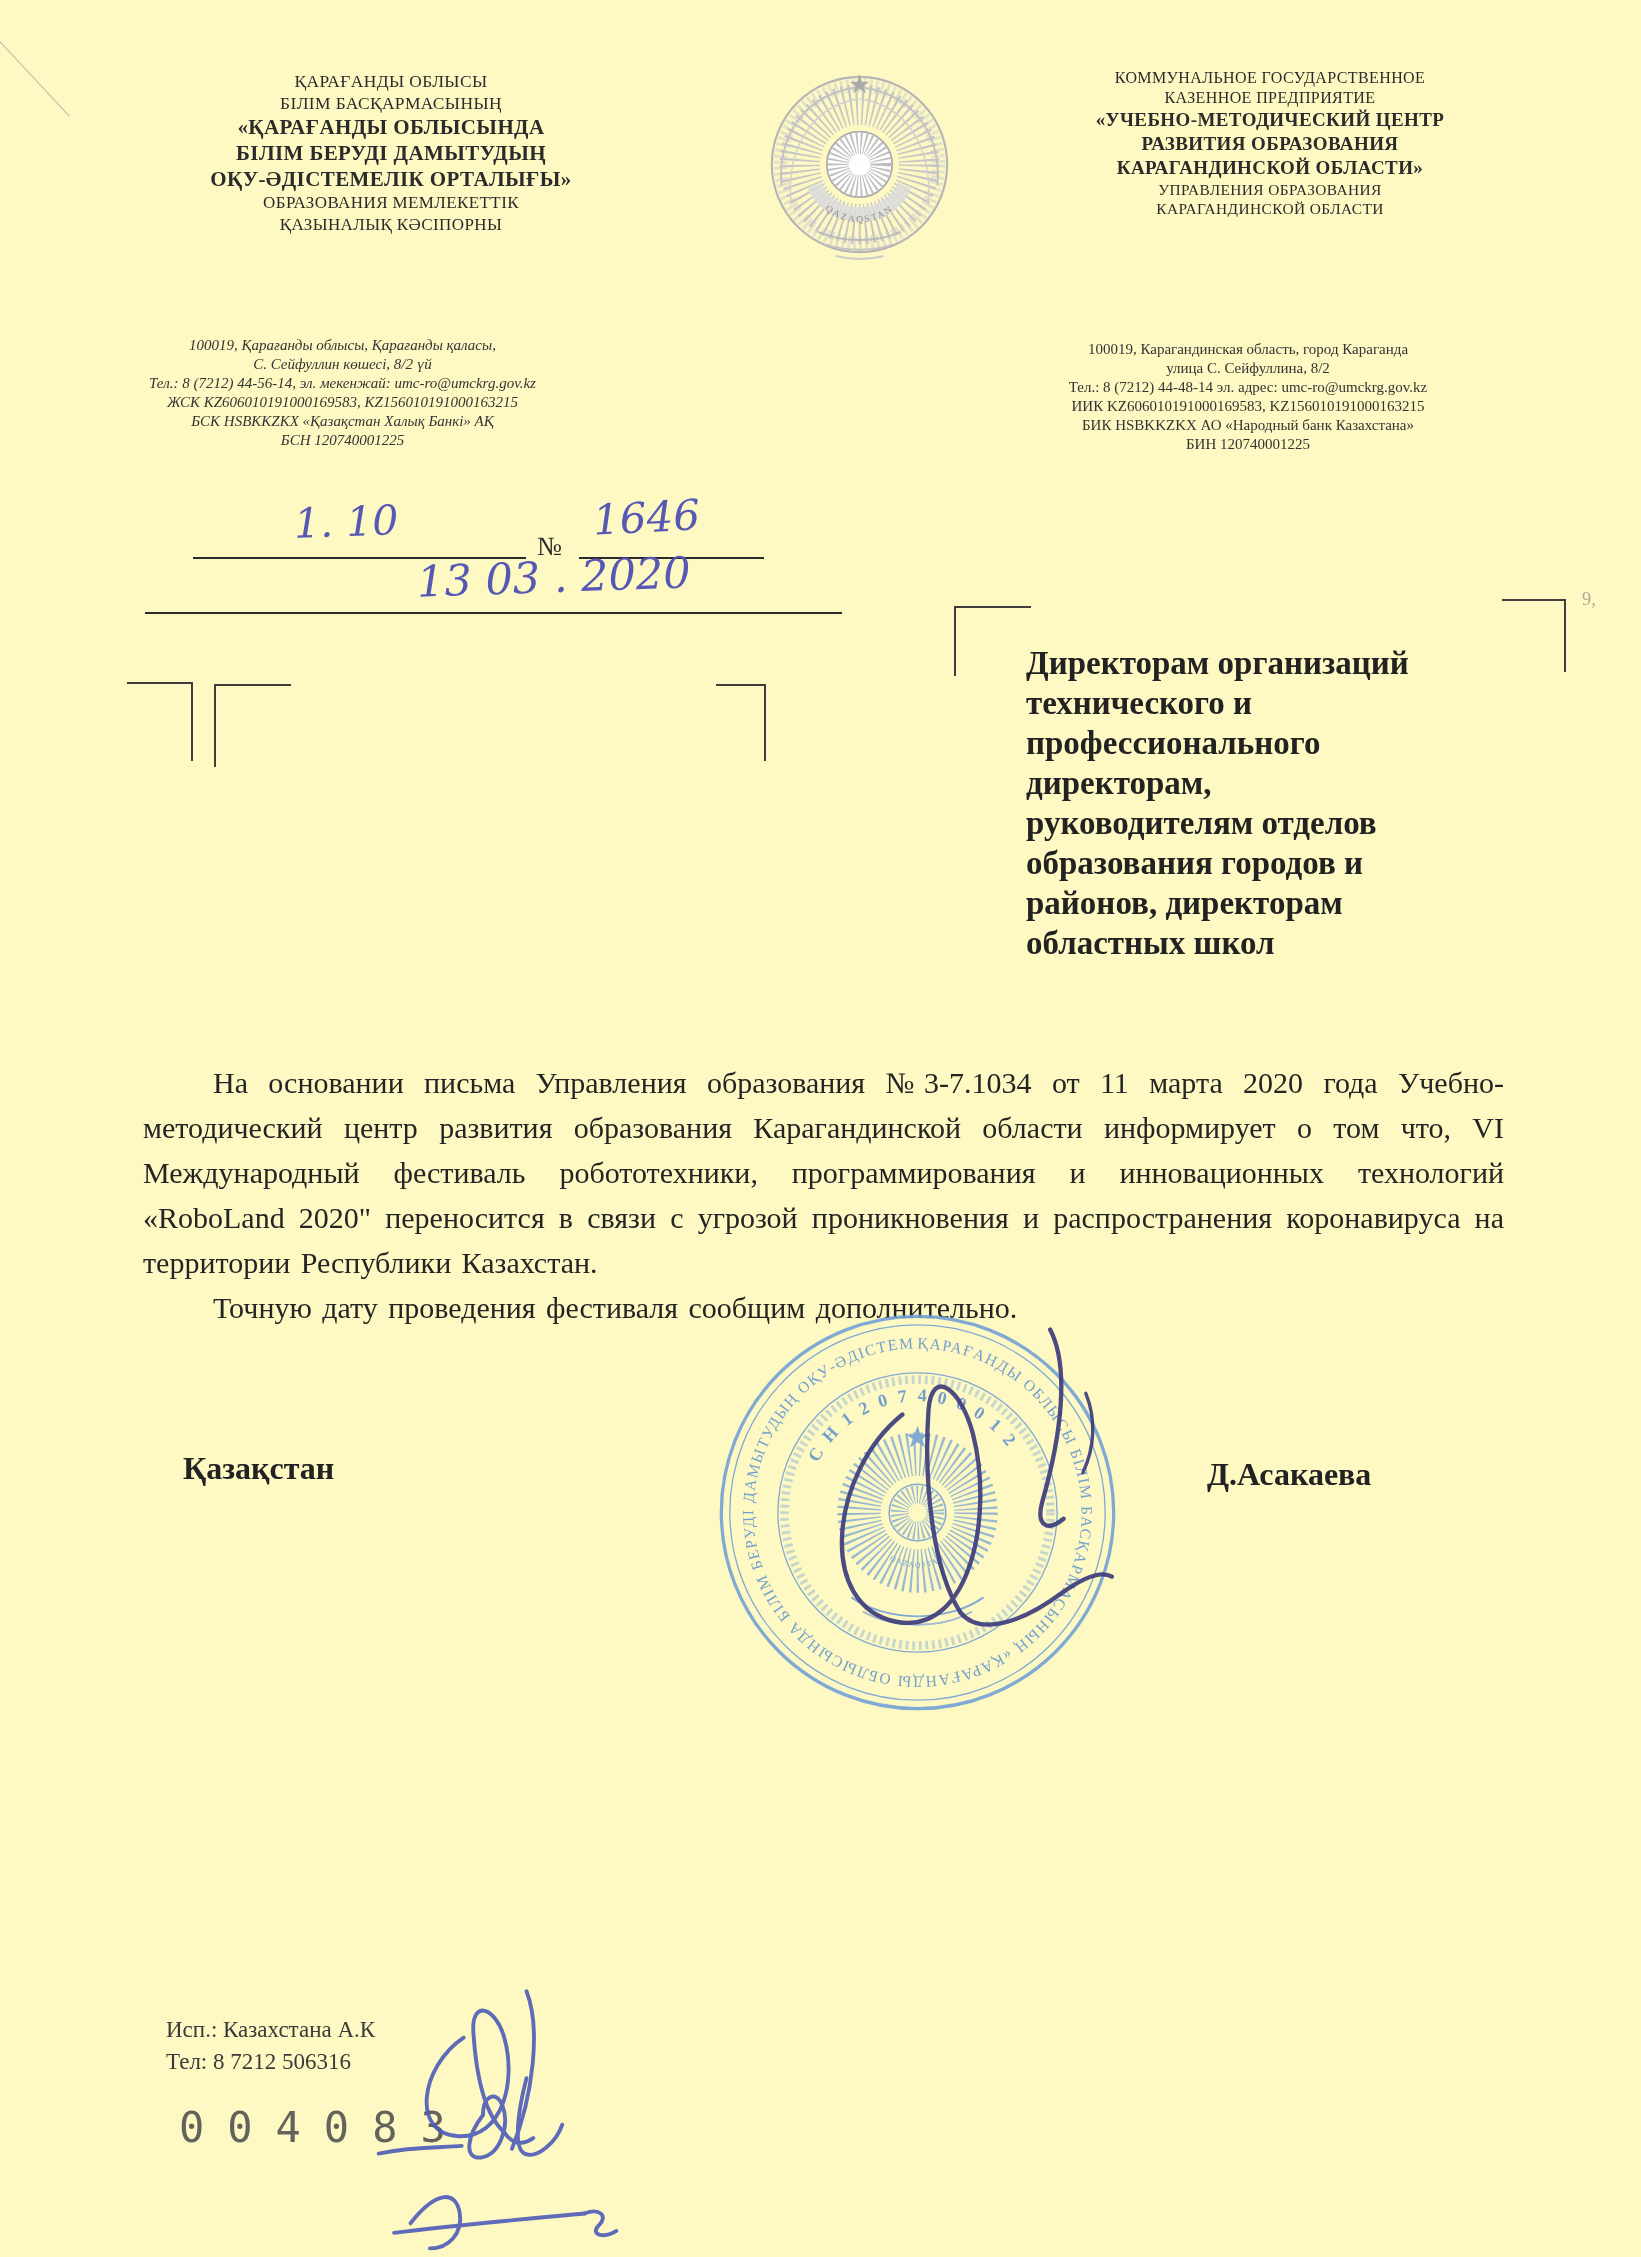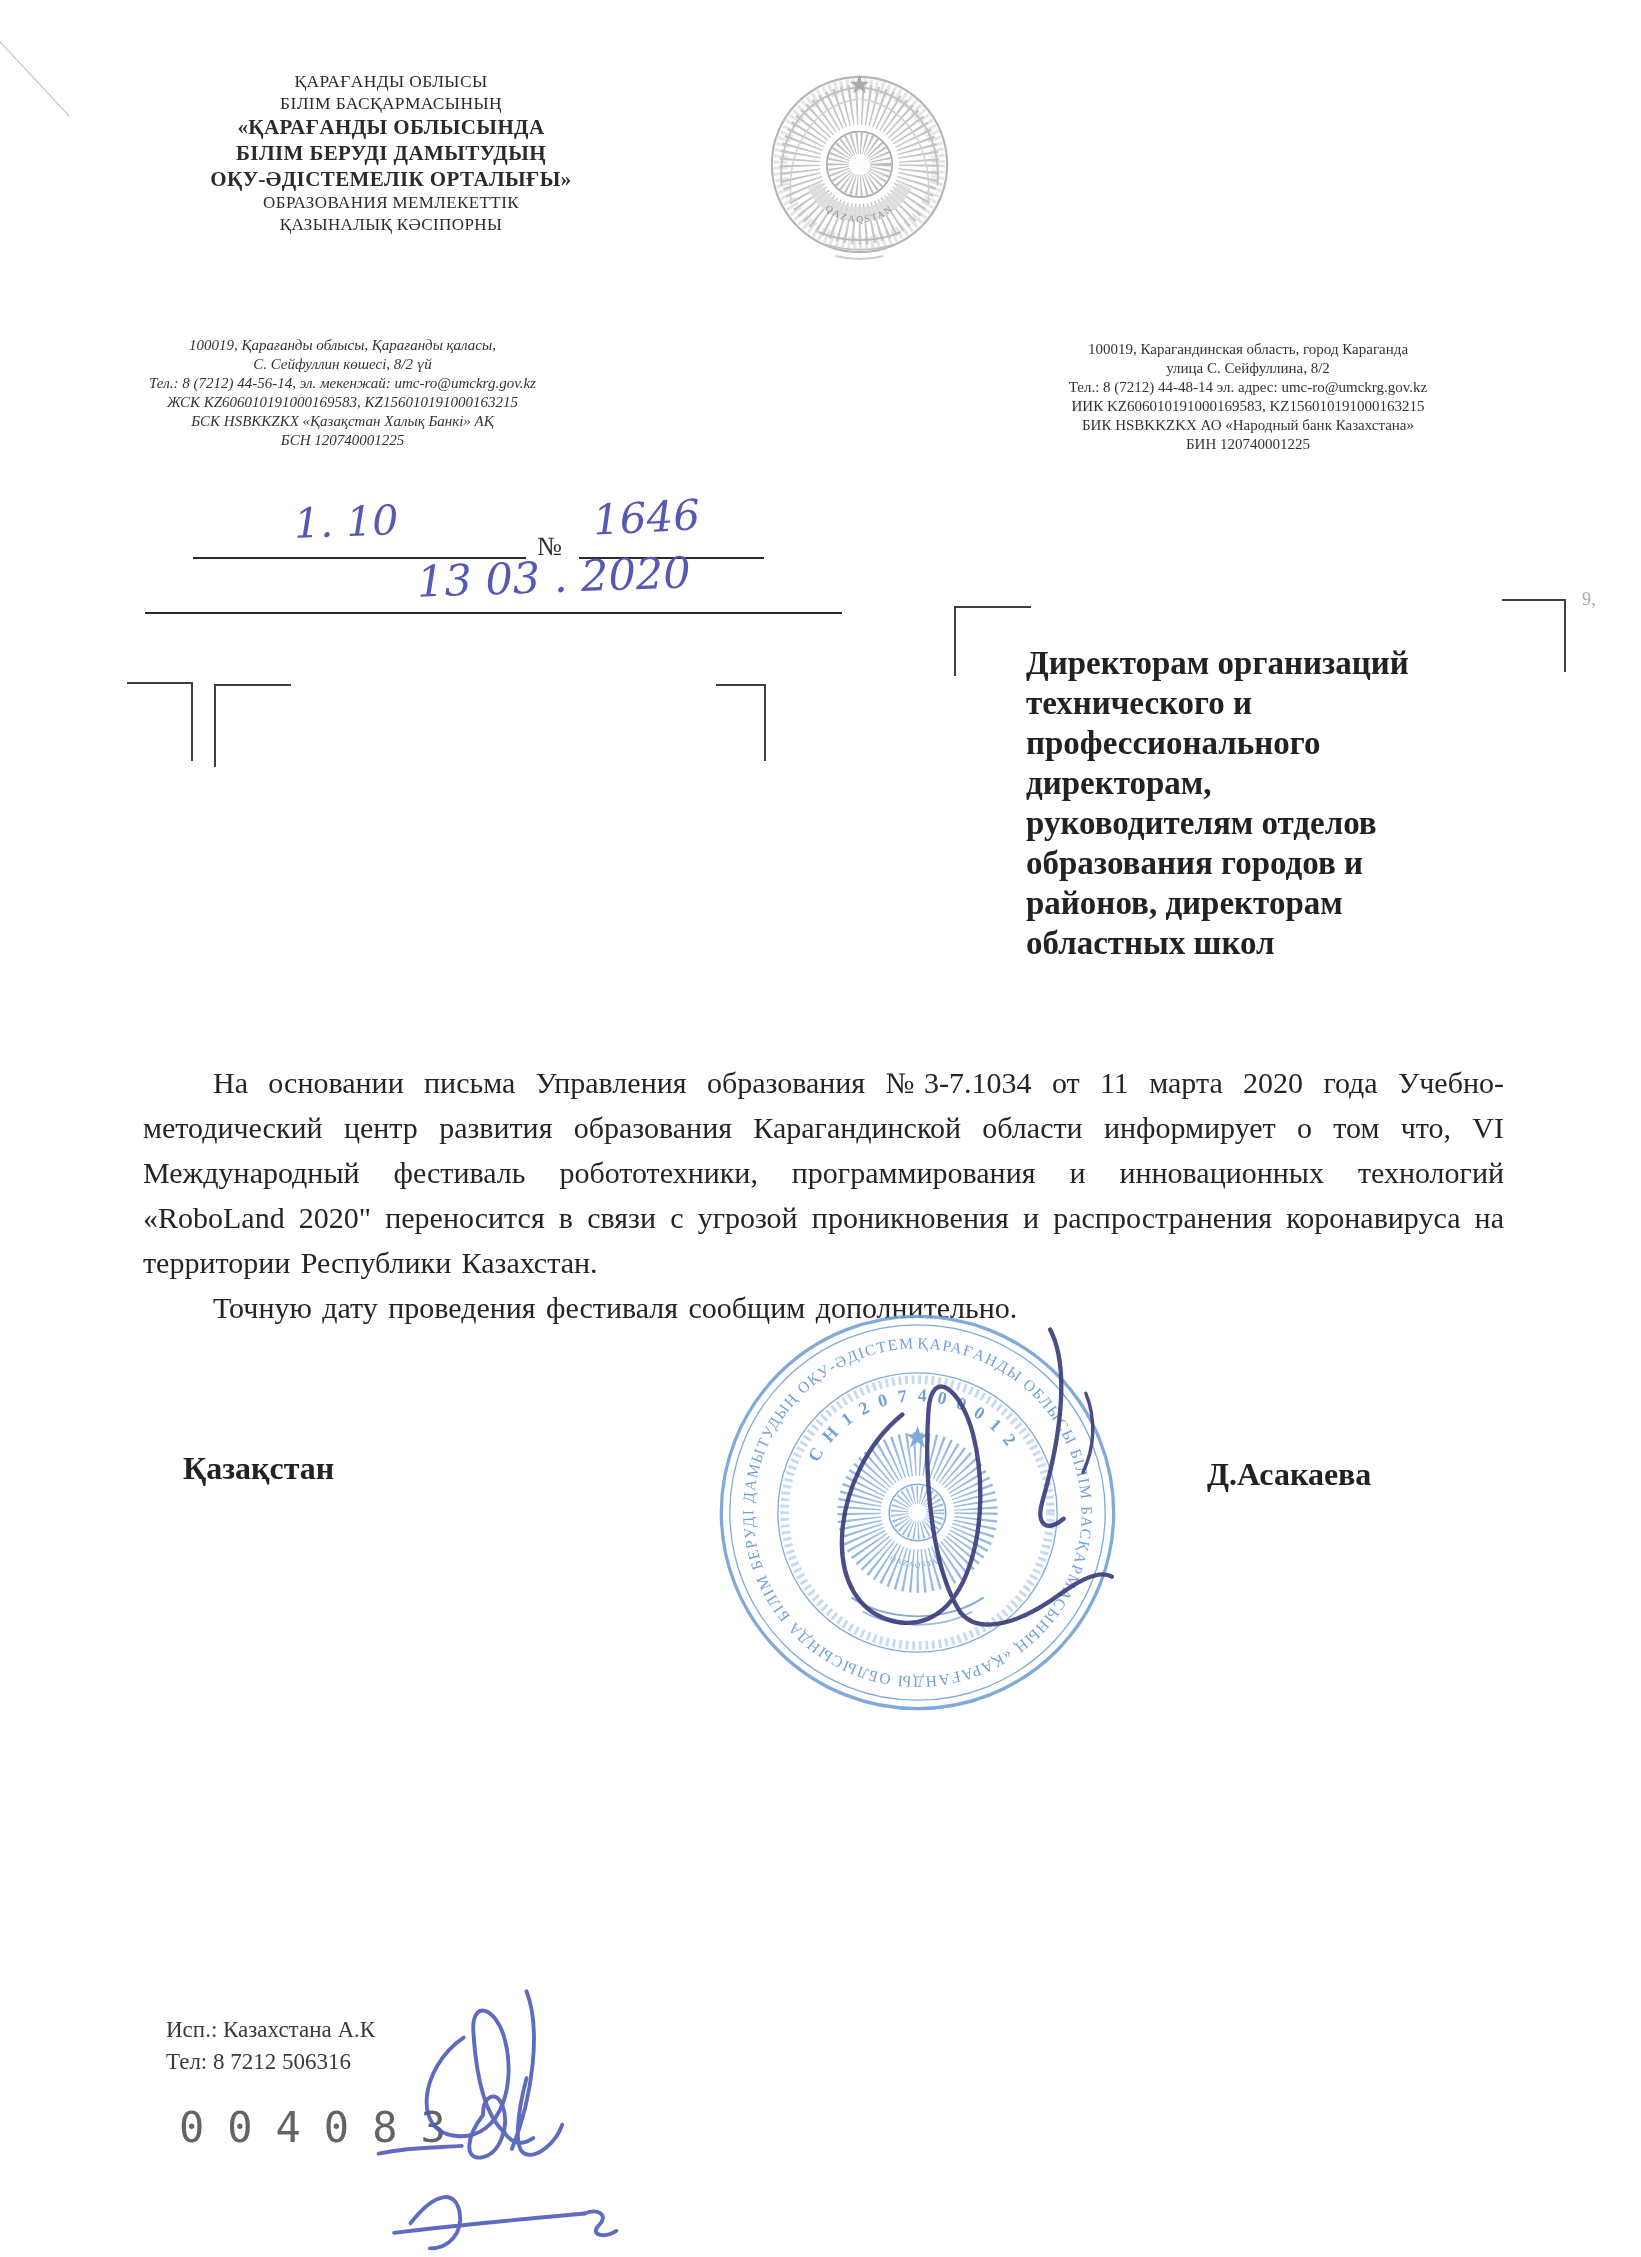--- a/index.html
+++ b/index.html
@@ -1,18 +1,18 @@
 <!DOCTYPE html>
 <html><head>
 <meta charset="utf-8">
 <style>
   html,body{margin:0;padding:0;background:#e8e8e4;}
   .page{
     position:relative; width:1641px; height:2257px; margin:0 auto;
-    background:#ffffff; overflow:hidden;
+    background:#fef9c3; overflow:hidden;
     font-family:"Liberation Serif", serif; color:#2b2b2b;
   }
   .abs{position:absolute;}
   .ctr{text-align:center;}
   
   .org{line-height:22px; letter-spacing:0.4px;}
   .org .a{font-size:17.4px;}
   .org .b{font-size:21px; font-weight:bold; line-height:26px;}
   .org .a2{font-size:17px;}
   .org-r .a{font-size:16px; line-height:20px;}
@@ -86,20 +86,29 @@
         <text font-size="10" fill="#8f8f8f" letter-spacing="2">
           <textPath href="#embBanner" startOffset="50%" text-anchor="middle">QAZAQSTAN</textPath>
         </text>
         <path d="M52,198 A70,40 0 0 0 138,198" stroke="#b9b9b9" stroke-width="2"></path>
         <path d="M60,211 A64,34 0 0 0 130,211" stroke="#c3c3c3" stroke-width="2"></path>
         <path d="M70,223 A56,28 0 0 0 120,223" stroke="#cccccc" stroke-width="2"></path>
       </g>
     </svg>
   </div>
 
+  <div class="abs ctr org org-r" style="left:1019px; top:68px; width:502px;">
+    <div class="a">КОММУНАЛЬНОЕ ГОСУДАРСТВЕННОЕ</div>
+    <div class="a">КАЗЕННОЕ ПРЕДПРИЯТИЕ</div>
+    <div class="b">«УЧЕБНО-МЕТОДИЧЕСКИЙ ЦЕНТР</div>
+    <div class="b">РАЗВИТИЯ ОБРАЗОВАНИЯ</div>
+    <div class="b">КАРАГАНДИНСКОЙ ОБЛАСТИ»</div>
+    <div class="a2">УПРАВЛЕНИЯ ОБРАЗОВАНИЯ</div>
+    <div class="a2">КАРАГАНДИНСКОЙ ОБЛАСТИ</div>
+  </div>
 
   <div class="abs ctr addr" style="left:123px; top:336px; width:439px;font-style:italic;">
     <div>100019, Қарағанды облысы, Қарағанды қаласы,</div>
     <div>С. Сейфуллин көшесі, 8/2 үй</div>
     <div>Тел.: 8 (7212) 44-56-14,  эл. мекенжай: umc-ro@umckrg.gov.kz</div>
     <div>ЖСК KZ606010191000169583,  KZ156010191000163215</div>
     <div>БСК HSBKKZKX  «Қазақстан Халық Банкі» АҚ</div>
     <div>БСН 120740001225</div>
   </div>
 

